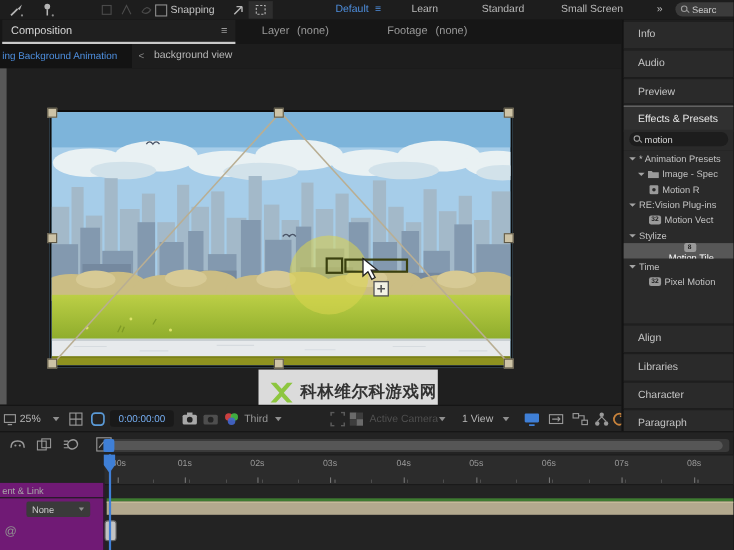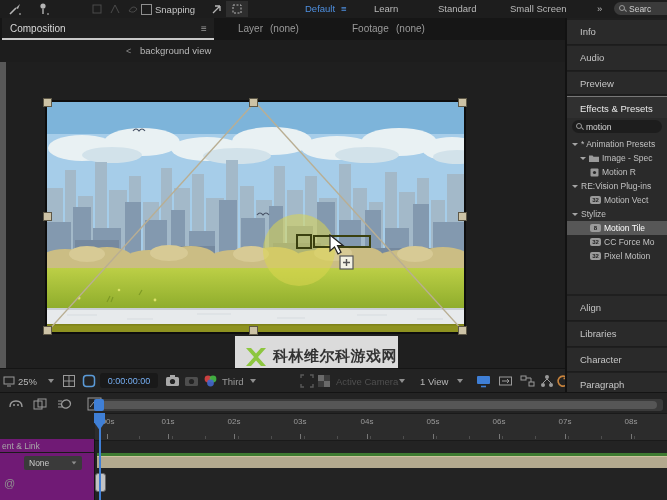--- a/index.html
+++ b/index.html
@@ -44,21 +44,21 @@
   #right-panel{left:565px;top:18px;width:102px;height:374px;background:#1f1f1f;border-left:2px solid #121212;box-sizing:border-box;}
   .rp-sec{left:0;width:100px;background:#2a2a2a;border-bottom:1px solid #1c1c1c;}
   .rp-sec .txt{position:absolute;left:13px;top:6px;font-size:9.5px;color:#c6c6c6;}
   #rp-effects-head{background:#303030;border-top:1px solid #787878;}
   #rp-effects-head .txt{color:#e9e9e9;}
   #effects-search{left:5px;top:102px;width:90px;height:13px;background:#1d1d1d;border-radius:7px;
                   display:flex;align-items:center;padding:0 4px;box-sizing:border-box;}
   #effects-search .txt{font-size:8.5px;color:#d8d8d8;margin-left:3px;}
   #effects-tree{left:0;top:119px;width:100px;height:157px;background:#2a2a2a;font-size:8.5px;color:#c2c2c2;}
   .tree-row{position:relative;height:14px;display:flex;align-items:center;white-space:nowrap;overflow:hidden;}
-  .tree-row.selected{background:#575757;color:#fff;}
+  .tree-row.selected{background:#575757;color:#fff;flex-direction:column;}
   .ind0{padding-left:5px;} .ind1{padding-left:13px;} .ind2{padding-left:23px;}
   .tri-s{width:0;height:0;border-left:3px solid transparent;border-right:3px solid transparent;
          border-top:3.5px solid #a5a5a5;margin-right:3px;flex:none;}
   .badge{flex:none;min-width:9px;height:8px;background:#9a9a9a;color:#1d1d1d;border-radius:2px;
          font-size:6px;line-height:8px;text-align:center;margin-right:3px;padding:0 1px;font-weight:bold;}
   .mag{flex:none;width:7px;height:7px;position:relative;}
   .mag:before{content:"";position:absolute;left:0;top:0;width:4px;height:4px;border:1px solid #9a9a9a;border-radius:50%;}
   .mag:after{content:"";position:absolute;left:4.5px;top:4.5px;width:3px;height:1px;background:#9a9a9a;transform:rotate(45deg);}
   
   #timeline{left:0;top:392px;width:667px;height:108px;background:#232323;border-top:1px solid #141414;}
@@ -151,20 +151,23 @@
     <span class="abs tab-label txt" style="left:72px;color:#4e8fdf;margin-top:40px;">Looping Background Animation</span>
     <span class="abs tab-label txt" style="left:201px;color:#9a9a9a;">≡</span>
     <div class="abs" id="comp-tab-underline"></div>
     <span class="abs tab-label txt" style="left:238px;color:#9a9a9a;">Layer</span>
     <span class="abs tab-label txt" style="left:270px;color:#9a9a9a;">(none)</span>
     <span class="abs tab-label txt" style="left:352px;color:#9a9a9a;">Footage</span>
     <span class="abs tab-label txt" style="left:396px;color:#9a9a9a;">(none)</span>
   </div>
 
   <div class="abs" id="viewer-tabs-row">
+    <div class="abs" id="viewer-comp-tab">
+      <span class="abs txt" style="left:2px;top:6px;font-size:9px;color:#4e8fdf;">ing Background Animation</span>
+    </div>
     <span class="abs txt" style="left:126px;top:6px;font-size:9px;color:#8a8a8a;">&lt;</span>
     <span class="abs txt" style="left:140px;top:5px;font-size:9.5px;color:#b9b9b9;">background view</span>
   </div>
 
   <div class="abs" id="viewer">
     <div class="abs" id="viewer-left-strip"></div>
 
     <div class="abs" id="comp">
       <svg width="417" height="230" viewBox="0 0 417 230">
         <defs>
@@ -445,23 +448,23 @@
         <span class="txt">Motion Vect</span>
       </div>
       <div class="tree-row ind0">
         <span class="tri-s"></span>
         <span class="txt">Stylize</span>
       </div>
       <div class="tree-row ind2 selected">
         <span class="badge">8</span>
         <span class="txt">Motion Tile</span>
       </div>
-      <div class="tree-row ind2">
-        <span class="badge">32</span>
-        <span class="txt">CC Force Mo</span>
+      <div class="tree-row ind0">
+        <span class="tri-s"></span>
+        <span class="txt">Time</span>
       </div>
       <div class="tree-row ind2">
         <span class="badge">32</span>
         <span class="txt">Pixel Motion</span>
       </div>
     </div>
 
     <div class="abs rp-sec" style="top:278px;height:24px;">
       <span class="txt">Align</span>
     </div>

